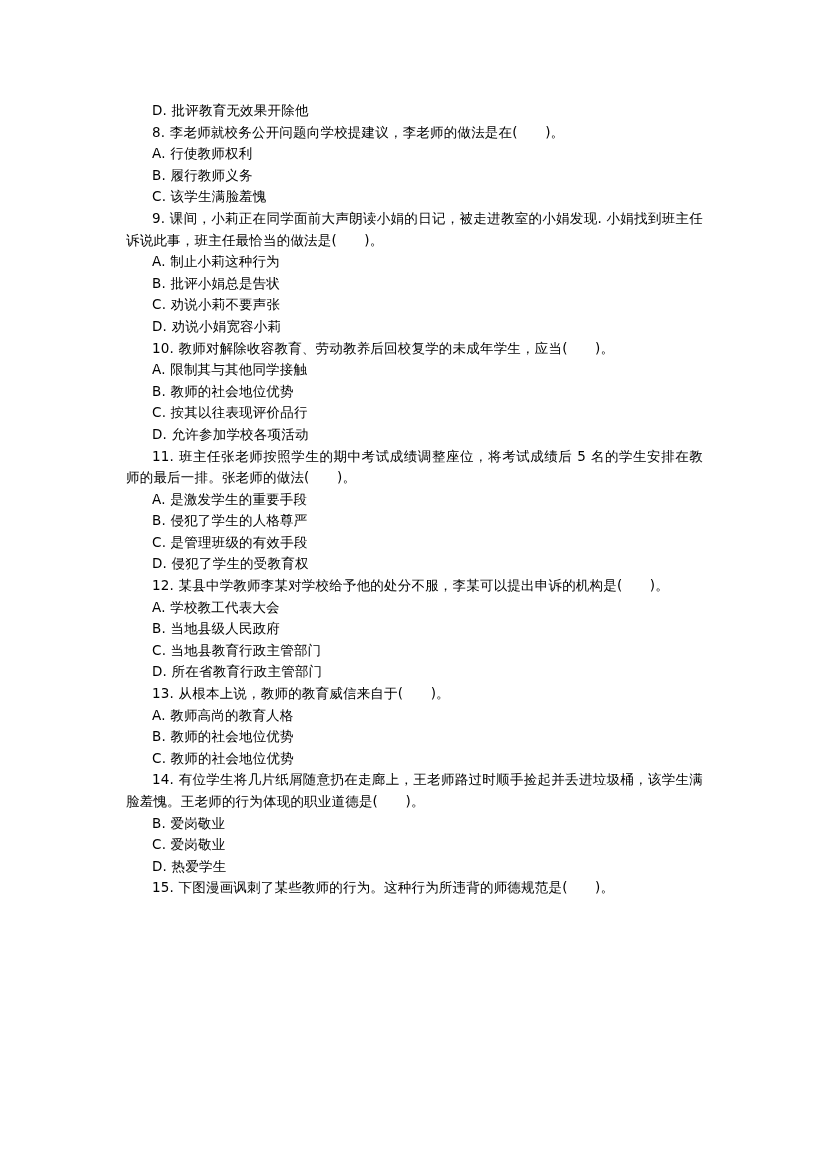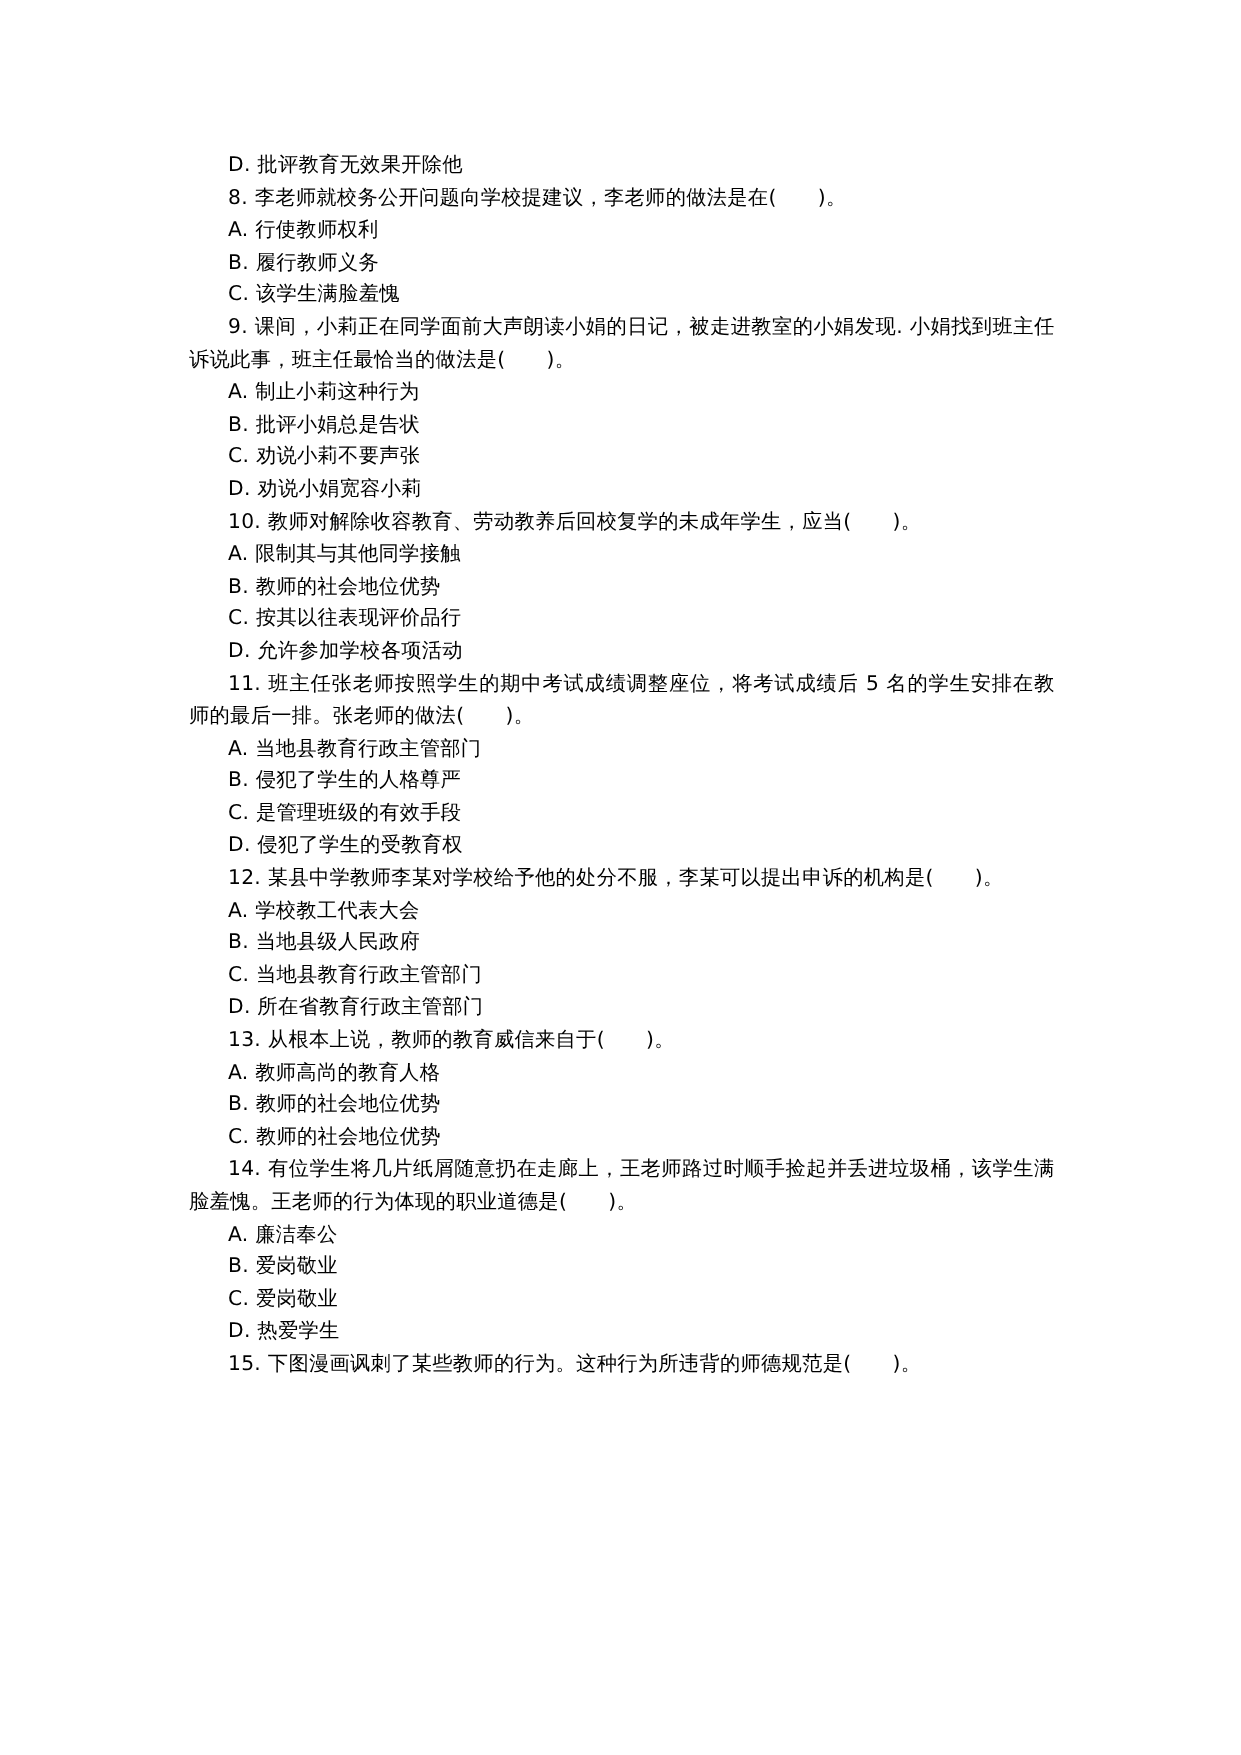--- a/index.html
+++ b/index.html
@@ -23,32 +23,31 @@
   <div class="line indent">A. 制止小莉这种行为</div>
   <div class="line indent">B. 批评小娟总是告状</div>
   <div class="line indent">C. 劝说小莉不要声张</div>
   <div class="line indent">D. 劝说小娟宽容小莉</div>
   <div class="line indent">10. 教师对解除收容教育、劳动教养后回校复学的未成年学生，应当(　　)。</div>
   <div class="line indent">A. 限制其与其他同学接触</div>
   <div class="line indent">B. 教师的社会地位优势</div>
   <div class="line indent">C. 按其以往表现评价品行</div>
   <div class="line indent">D. 允许参加学校各项活动</div>
   <div class="para">11. 班主任张老师按照学生的期中考试成绩调整座位，将考试成绩后 5 名的学生安排在教师的最后一排。张老师的做法(　　)。</div>
-  <div class="line indent">A. 当地县教育行政主管部门</div>
+  <div class="line indent">A. 是激发学生的重要手段</div>
   <div class="line indent">B. 侵犯了学生的人格尊严</div>
   <div class="line indent">C. 是管理班级的有效手段</div>
   <div class="line indent">D. 侵犯了学生的受教育权</div>
   <div class="line indent">12. 某县中学教师李某对学校给予他的处分不服，李某可以提出申诉的机构是(　　)。</div>
   <div class="line indent">A. 学校教工代表大会</div>
   <div class="line indent">B. 当地县级人民政府</div>
   <div class="line indent">C. 当地县教育行政主管部门</div>
   <div class="line indent">D. 所在省教育行政主管部门</div>
   <div class="line indent">13. 从根本上说，教师的教育威信来自于(　　)。</div>
   <div class="line indent">A. 教师高尚的教育人格</div>
   <div class="line indent">B. 教师的社会地位优势</div>
   <div class="line indent">C. 教师的社会地位优势</div>
   <div class="para">14. 有位学生将几片纸屑随意扔在走廊上，王老师路过时顺手捡起并丢进垃圾桶，该学生满脸羞愧。王老师的行为体现的职业道德是(　　)。</div>
-  <div class="line indent">A. 廉洁奉公</div>
   <div class="line indent">B. 爱岗敬业</div>
   <div class="line indent">C. 爱岗敬业</div>
   <div class="line indent">D. 热爱学生</div>
   <div class="line indent">15. 下图漫画讽刺了某些教师的行为。这种行为所违背的师德规范是(　　)。</div>
 </div>
 
 </body></html>

